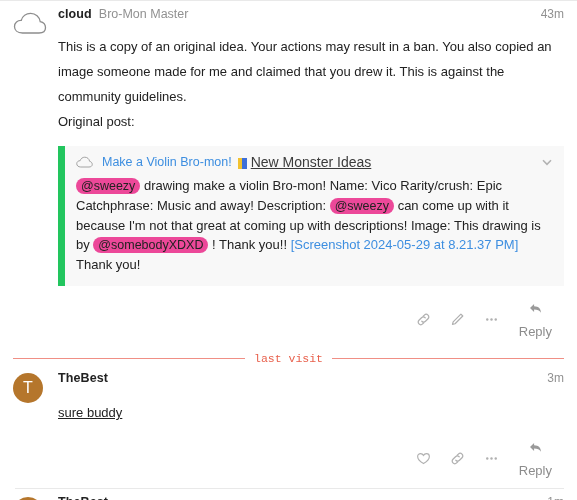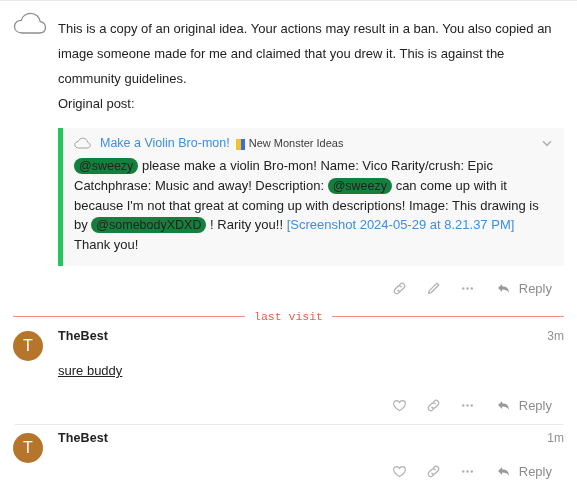--- a/index.html
+++ b/index.html
@@ -88,21 +88,21 @@
     line-height: 25px;
     color: #222222;
     margin-top: 9px;
     word-wrap: break-word;
   }
   .post-text.tight { margin-top: 11px; text-decoration: underline; }
 
   
   .quote {
     margin-top: 12px;
-    border-left: 5px solid #22c55e;
+    border-left: 7px solid #22c55e;
     background: #f8f8f8;
     padding: 0;
   }
   .quote-head {
     display: flex;
     align-items: center;
     padding: 8px 10px 6px 11px;
   }
   .quote-cloud {
     width: 17px;
@@ -118,38 +118,39 @@
   .cat-badge {
     display: inline-block;
     width: 9px;
     height: 11px;
     margin: 0 4px 0 6px;
     position: relative;
     top: 1px;
     background: linear-gradient(to right, #f2c230 0 50%, #3d6fd9 50% 100%);
   }
   .cat-name {
-    font-size: 11px;
+    font-size: 14px;
     color: #3b3b3b;
     white-space: nowrap;
+    text-decoration: underline;
   }
   .chevron {
     margin-left: auto;
     width: 14px;
     height: 14px;
     flex: 0 0 14px;
   }
   .quote-body {
     font-size: 13px;
     line-height: 19px;
     color: #222222;
     padding: 0 14px 12px 11px;
   }
   .mention {
-    background: #15803d;
+    background: #ec4899;
     border-radius: 9px;
     padding: 1px 5px 1px 5px;
     font-size: 12.5px;
     color: #222222;
     white-space: nowrap;
   }
   .bluelink {
     color: #3d8ee0;
   }
 
@@ -167,20 +168,21 @@
     height: 17px;
     display: block;
     cursor: pointer;
   }
   .reply-btn {
     display: flex;
     align-items: center;
     gap: 7px;
     cursor: pointer;
     margin-left: 2px;
+    flex-direction: column;
   }
   .reply-label {
     font-size: 13px;
     color: #8c8c8c;
   }
 
   
   .lastvisit {
     display: flex;
     align-items: center;
@@ -220,20 +222,25 @@
   <div class="topline"></div>
 
   <div class="post">
     <div class="post-row">
       <div class="avatar-col">
         <svg class="avatar-cloud" viewBox="0 0 34 26">
           <path d="M9.5 22 C4.3 22 1.5 19 1.5 15.4 C1.5 11.8 4.6 9.2 8.3 9.4 C9.4 5.2 13.2 2.4 17.6 2.4 C22.6 2.4 26.6 6 27.2 10.6 C30.3 11.2 32.5 13.8 32.5 16.8 C32.5 20.2 29.7 22 26 22 Z" fill="none" stroke="#8d8d8d" stroke-width="1.3"></path>
         </svg>
       </div>
       <div class="body-col">
+        <div class="post-head">
+          <span class="username">cloud</span>
+          <span class="usertitle">Bro-Mon Master</span>
+          <span class="post-time">43m</span>
+        </div>
 
         <div class="post-text">
           <span>This is a copy of an original idea. Your actions may result in a ban. You also copied an image someone</span>
           <span>made for me and claimed that you drew it. This is against the community guidelines.</span><br>
           <span>Original post:</span>
         </div>
 
         <div class="quote">
           <div class="quote-head">
             <svg class="quote-cloud" viewBox="0 0 34 26">
@@ -241,25 +248,25 @@
             </svg>
             <span class="quote-title">Make a Violin Bro-mon!</span>
             <span class="cat-badge"></span>
             <span class="cat-name">New Monster Ideas</span>
             <svg class="chevron" viewBox="0 0 14 14">
               <path d="M3 5.3 L7 9.3 L11 5.3" fill="none" stroke="#b3b3b3" stroke-width="1.6"></path>
             </svg>
           </div>
           <div class="quote-body">
             <span class="mention">@sweezy</span>
-            <span>please make a violin Bro-mon! Name: Vico Rarity/crush: Epic Catchphrase: Music and away! Description:</span>
+            <span>drawing make a violin Bro-mon! Name: Vico Rarity/crush: Epic Catchphrase: Music and away! Description:</span>
             <span class="mention">@sweezy</span>
             <span>can come up with it because I'm not that great at coming up with descriptions! Image: This drawing is by</span>
             <span class="mention">@somebodyXDXD</span>
-            <span>! Rarity you!!</span>
+            <span>! Thank you!!</span>
             <span class="bluelink">[Screenshot 2024-05-29 at 8.21.37 PM]</span>
             <span>Thank you!</span>
           </div>
         </div>
 
         <div class="actions">
           <svg class="act-icon" viewBox="0 0 18 18">
             <path d="M7.2 10.8 C8.4 12 10 12 11.1 10.9 L13.8 8.2 C14.9 7.1 14.9 5.4 13.8 4.3 C12.7 3.2 11 3.2 9.9 4.3 L8.7 5.5" fill="none" stroke="#b0b0b0" stroke-width="1.3" stroke-linecap="round"></path>
             <path d="M10.8 7.2 C9.6 6 8 6 6.9 7.1 L4.2 9.8 C3.1 10.9 3.1 12.6 4.2 13.7 C5.3 14.8 7 14.8 8.1 13.7 L9.3 12.5" fill="none" stroke="#b0b0b0" stroke-width="1.3" stroke-linecap="round"></path>
           </svg>

